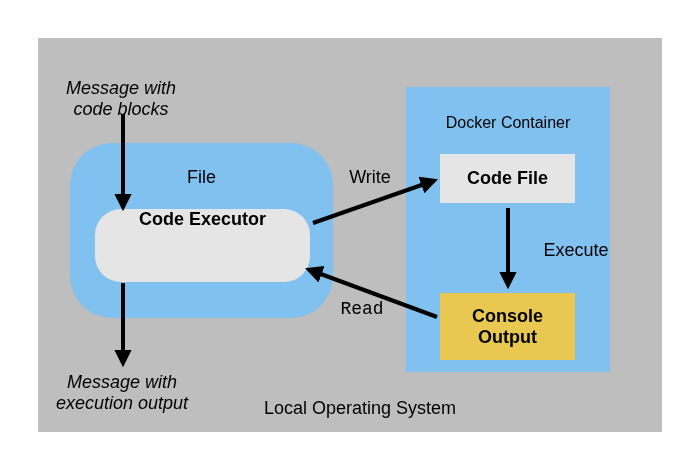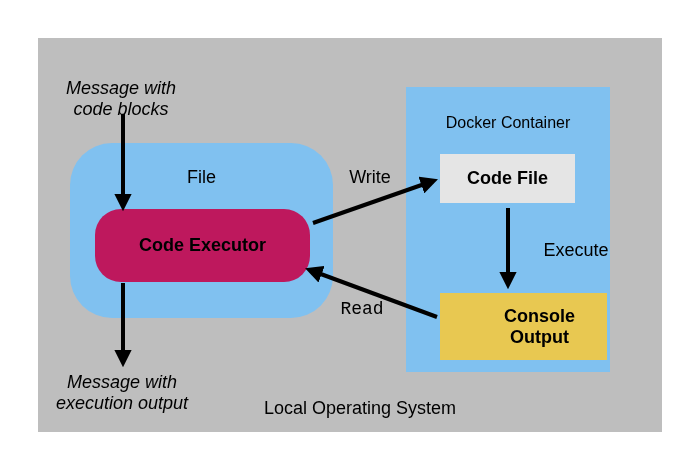--- a/index.html
+++ b/index.html
@@ -33,23 +33,23 @@
     left:70px; top:166px;
     width:263px;
     text-align:center;
     font-size:18px;
     line-height:22px;
   }
   .code-executor{
     position:absolute;
     left:95px; top:209px;
     width:215px; height:73px;
-    background:#be185d;
+    background:#e5e5e5;
     border-radius:26px;
-    display:flex; align-items:center; justify-content:center;
+    display:flex; justify-content:center;
     font-size:18px; font-weight:bold;
   }
   .docker-box{
     position:absolute;
     left:406px; top:87px;
     width:204px; height:285px;
     background:#80c1f0;
   }
   .docker-label{
     position:absolute;
@@ -68,21 +68,20 @@
     font-size:18px; font-weight:bold;
   }
   .console-output{
     position:absolute;
     left:440px; top:293px;
     width:135px; height:67px;
     background:#e8c851;
     display:flex; align-items:center; justify-content:center;
     font-size:18px; font-weight:bold;
     text-align:center;
-    padding-left:32px;
   }
   .pre{ white-space:pre-line; }
   .msg-text{
     position:absolute;
     font-size:18px;
     line-height:21px;
     text-align:center;
     white-space:pre-line;
     font-style:italic;
   }

